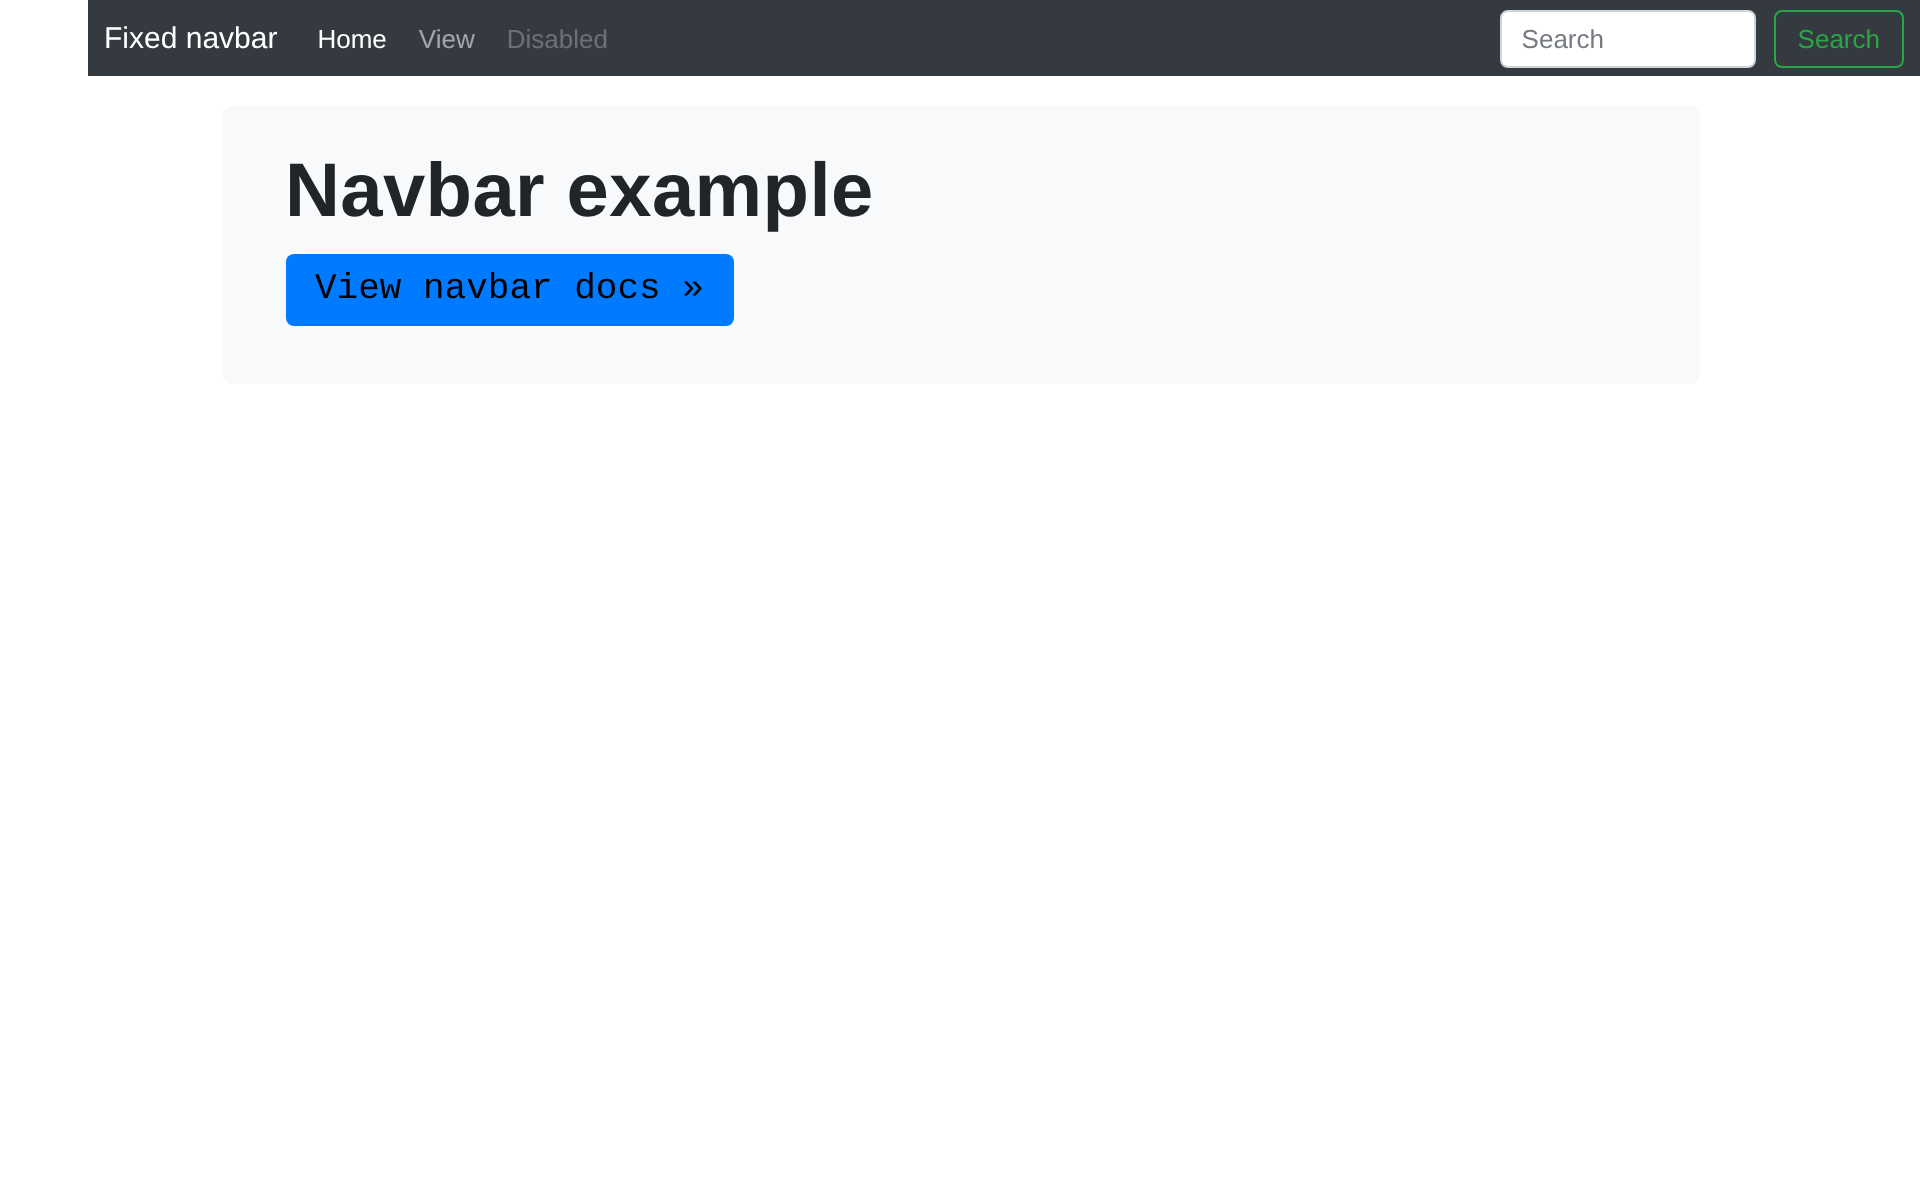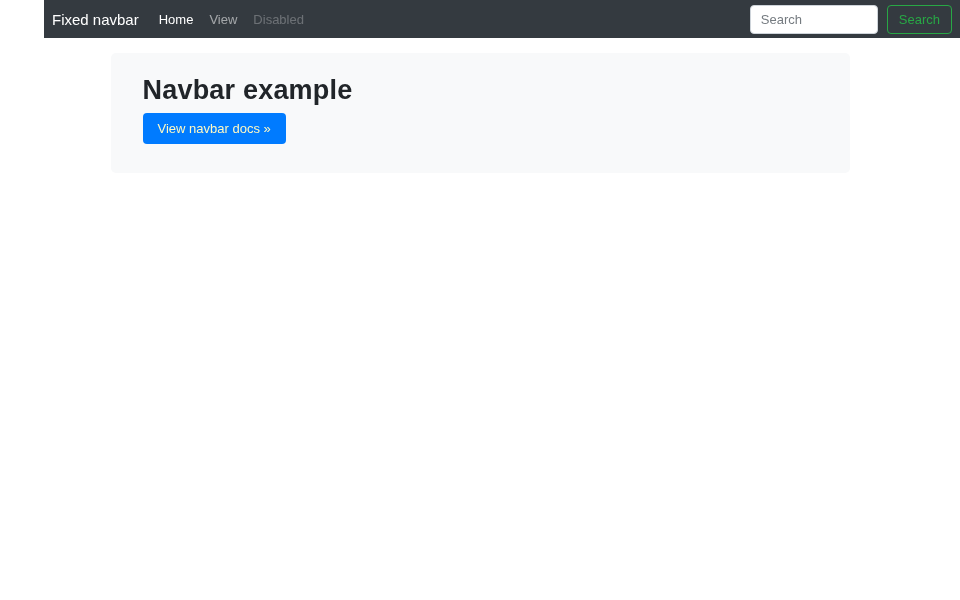--- a/index.html
+++ b/index.html
@@ -83,43 +83,43 @@
     padding-top: 38px;
   }
   .jumbotron {
     width: 739px;
     margin: 15px auto 0 auto;
     background: #f8f9fa;
     border-radius: 5px;
     padding: 21px 32px 29px 32px;
   }
   .jumbotron h1 {
-    font-size: 27px;
+    font-size: 38px;
     font-weight: 600;
     color: #212529;
     line-height: 1.2;
     margin-bottom: 7px;
     letter-spacing: 0.2px;
   }
   .jumbotron p {
     font-size: 15.5px;
     line-height: 24px;
     color: #212529;
     margin-bottom: 12px;
     max-width: 678px;
   }
   .btn-primary {
     display: inline-block;
     background: #007bff;
     border: none;
     border-radius: 4px;
-    color: #fef9c3;
-    font-size: 13px;
+    color: #000000;
+    font-size: 18px;
     font-weight: 500;
-    font-family: Liberation Sans, sans-serif;
+    font-family: Liberation Mono, monospace;
     padding: 8px 15px;
     cursor: pointer;
     text-decoration: none;
   }
 </style>
 </head>
 <body>
 
 <nav class="navbar">
   <a class="navbar-brand">Fixed navbar</a>

